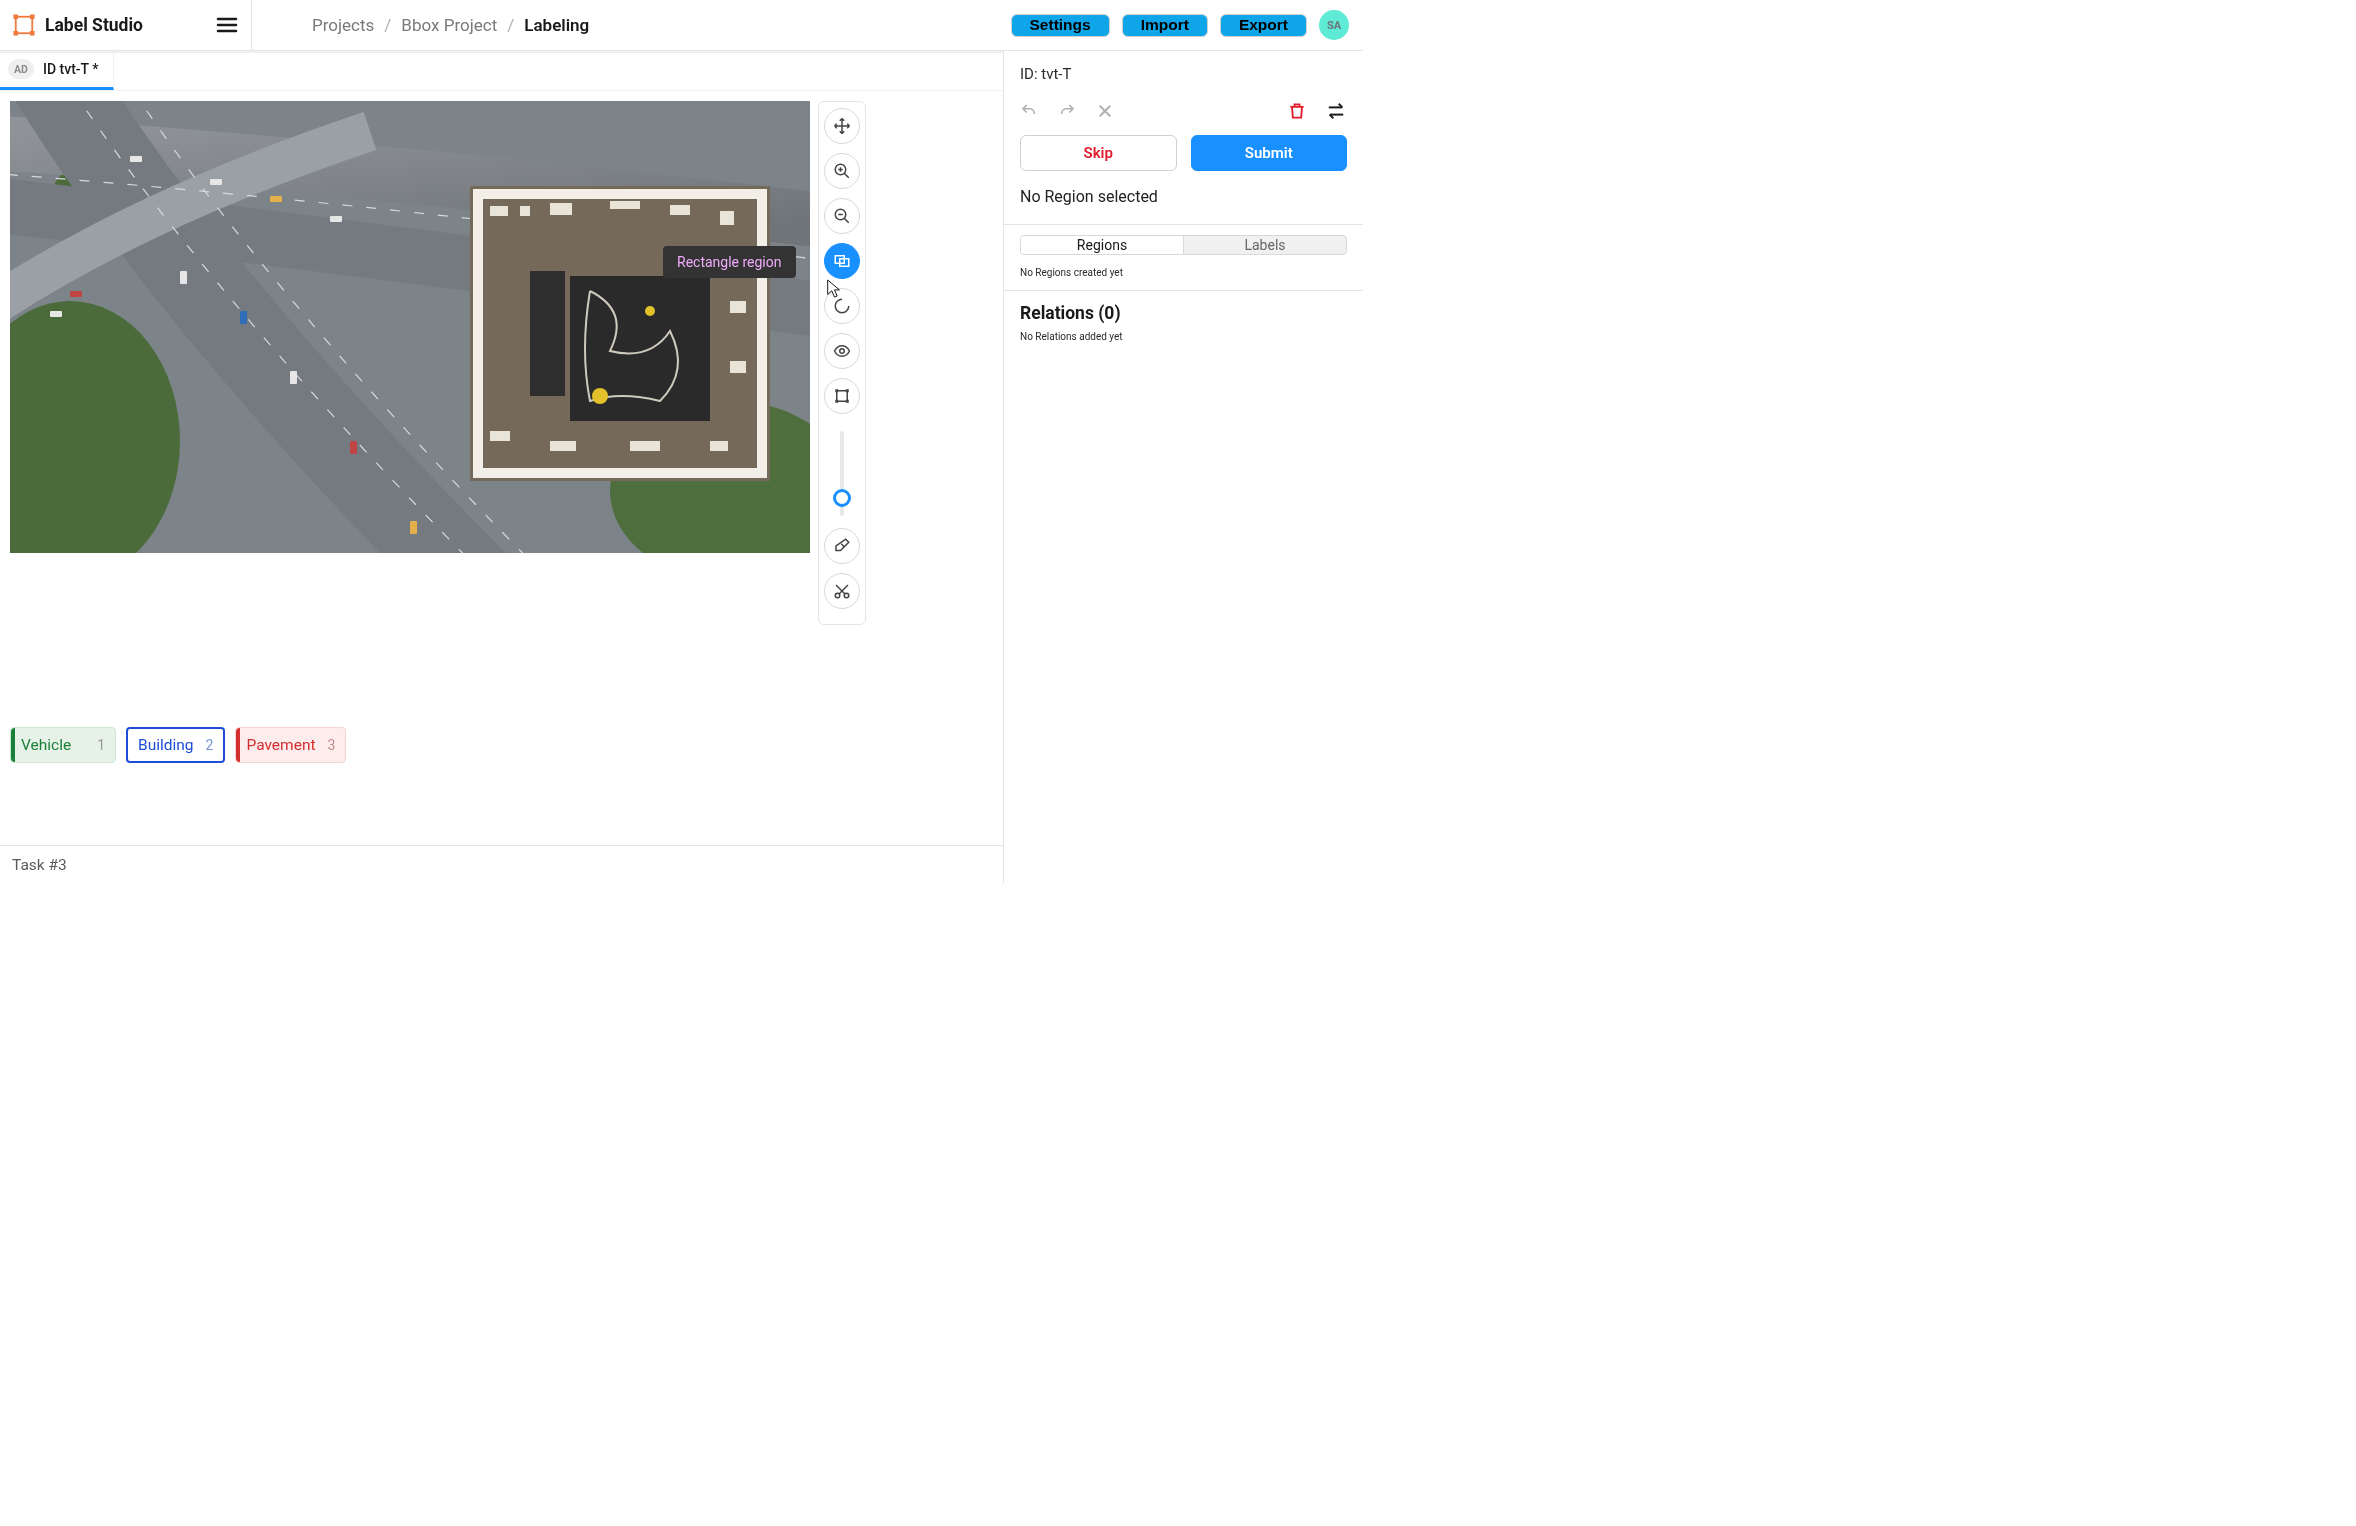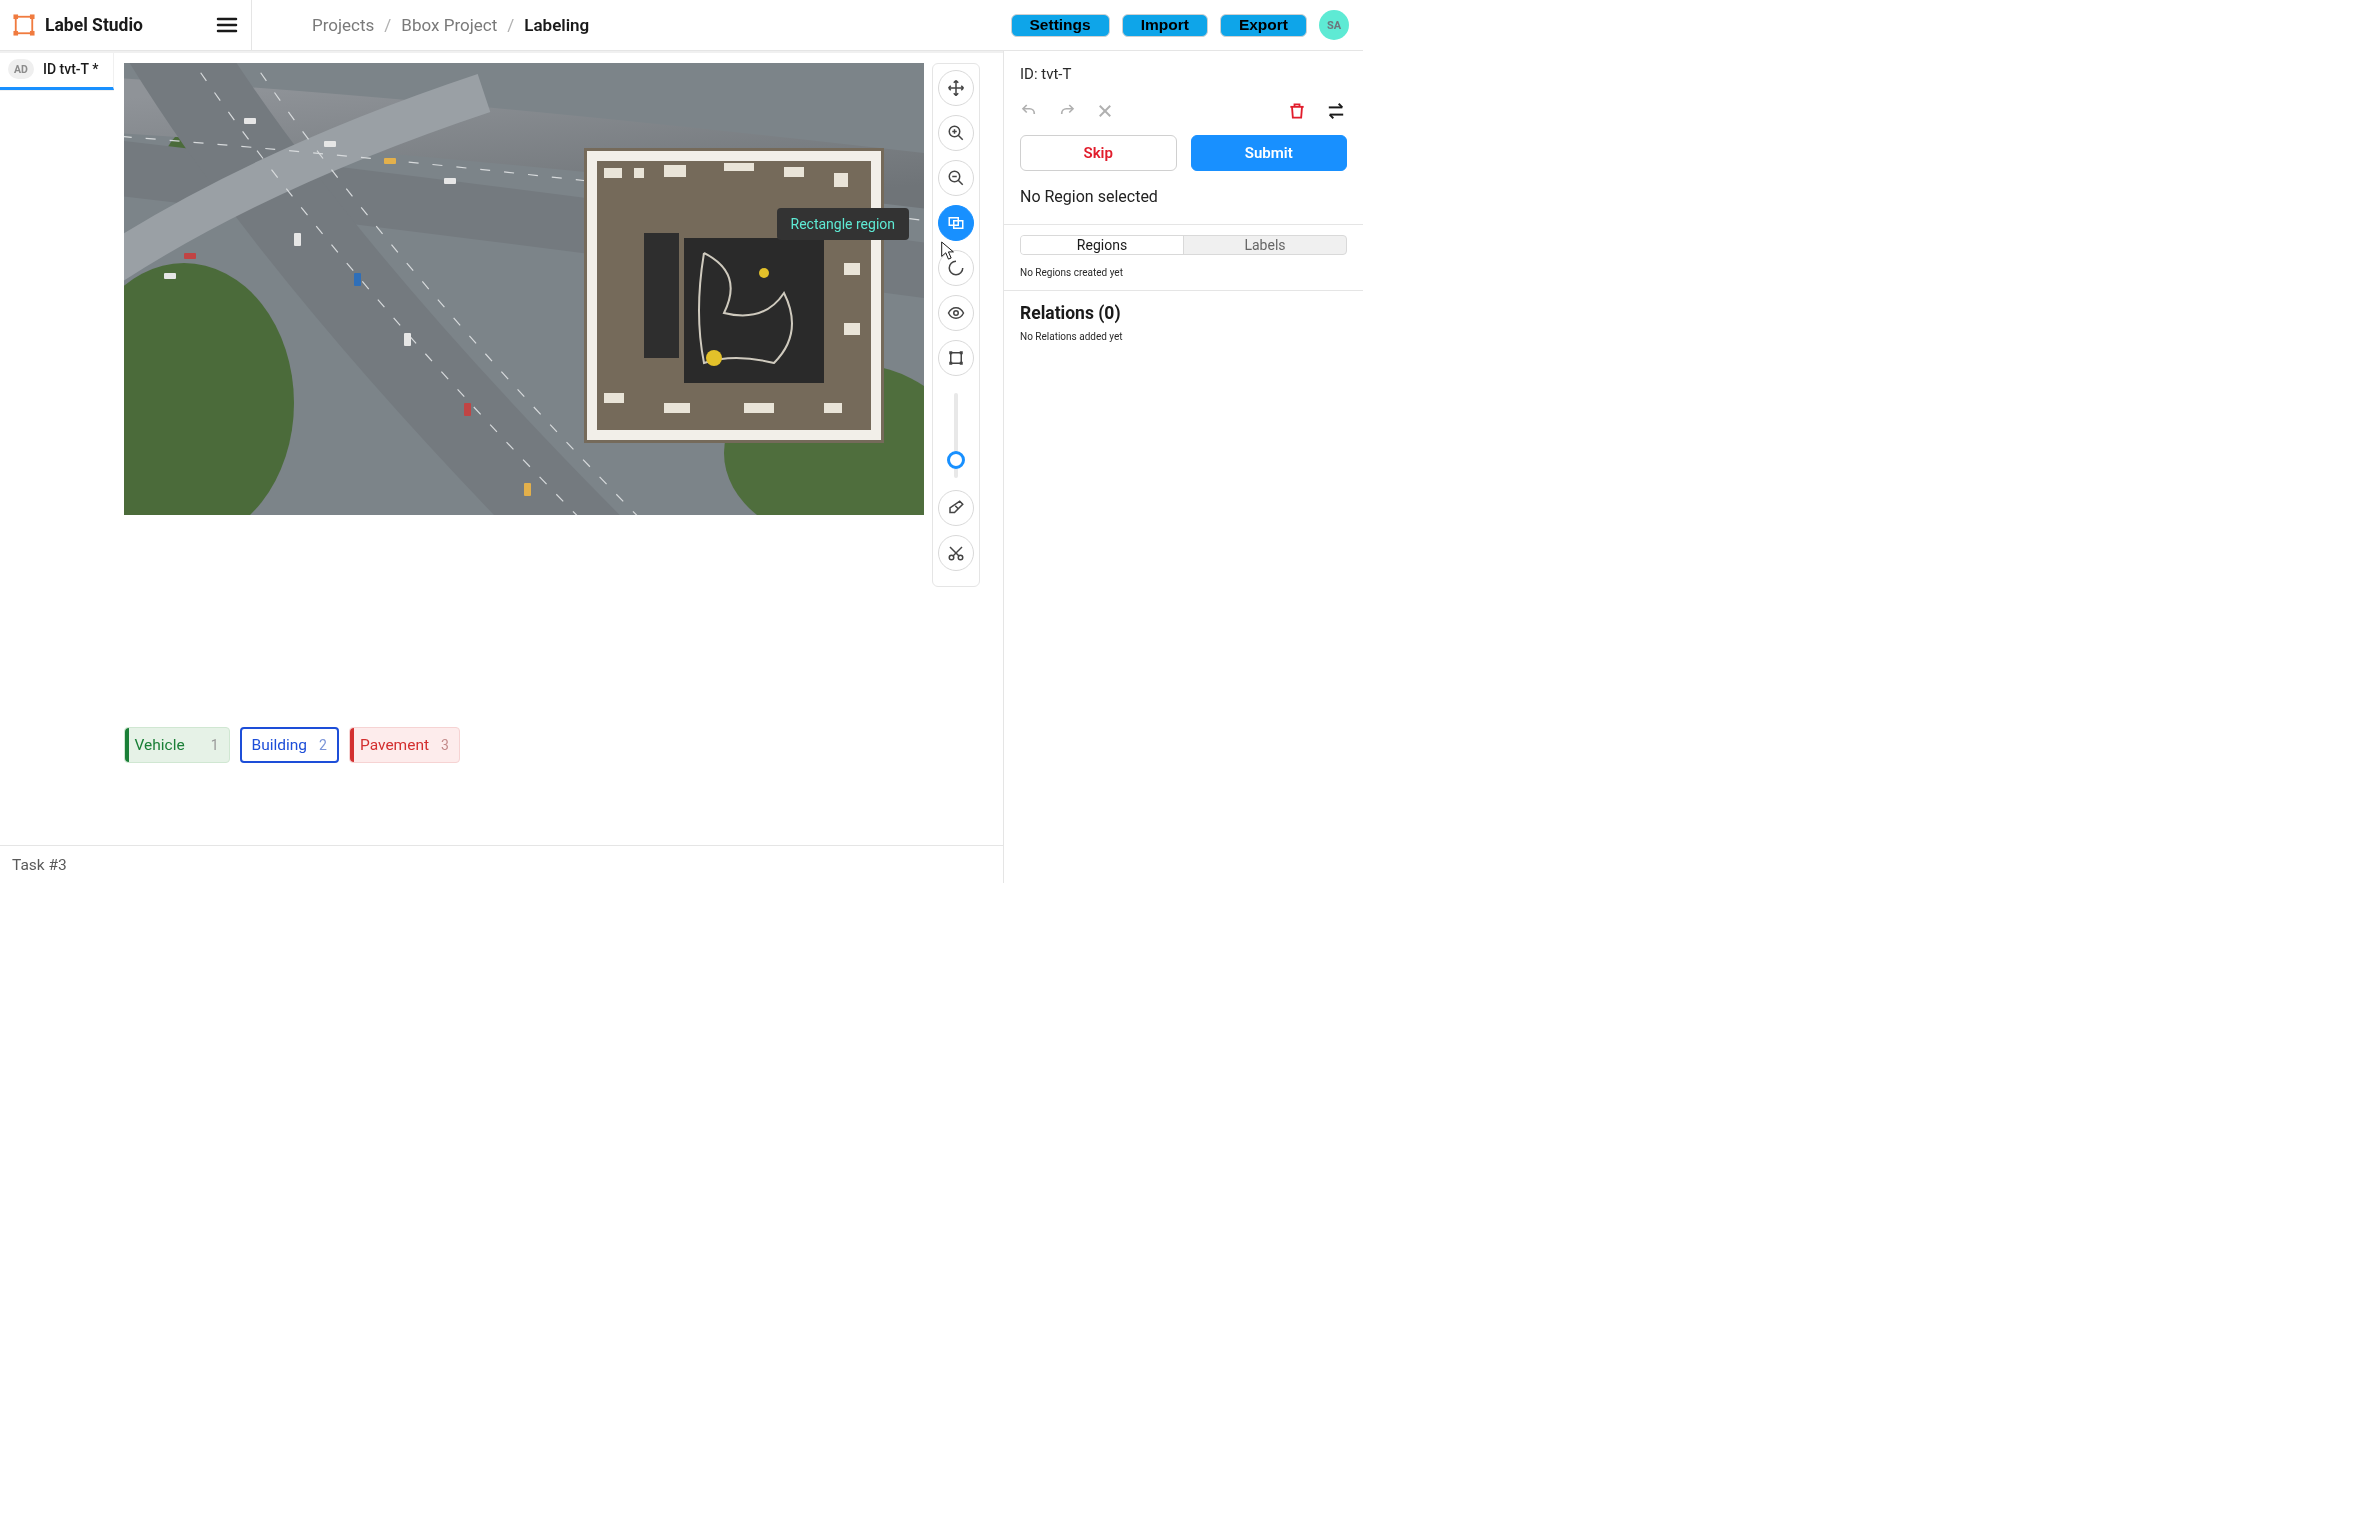--- a/index.html
+++ b/index.html
@@ -76,21 +76,21 @@
 
   
   .main {
     position: absolute;
     top: 51px; left: 0; right: 0; bottom: 0;
     display: flex;
   }
   .workspace {
     flex: 1;
     display: flex;
-    flex-direction: row;
+    flex-direction: column;
     border-top: 2px solid #f0f0f0;
     position: relative;
   }
   .side-panel {
     width: 360px;
     border-left: 1px solid #e5e5e5;
     display: flex;
     flex-direction: column;
     padding: 0;
   }
@@ -164,21 +164,21 @@
     position:absolute; left:50%; transform:translateX(-50%);
     top: 58px;
     width:12px; height:12px; border-radius:50%;
     background:#fff; border:3px solid #1890ff; box-sizing:content-box;
   }
 
   .tooltip {
     position: absolute;
     height: 32px;
     background: #333;
-    color: #5eead4;
+    color: #f0abfc;
     font-size: 14px;
     display:flex; align-items:center;
     padding: 0 14px;
     border-radius:4px;
     white-space: nowrap;
     pointer-events:none;
     top: 155px;
     left: 663px;
   }
   .cursor-img {

